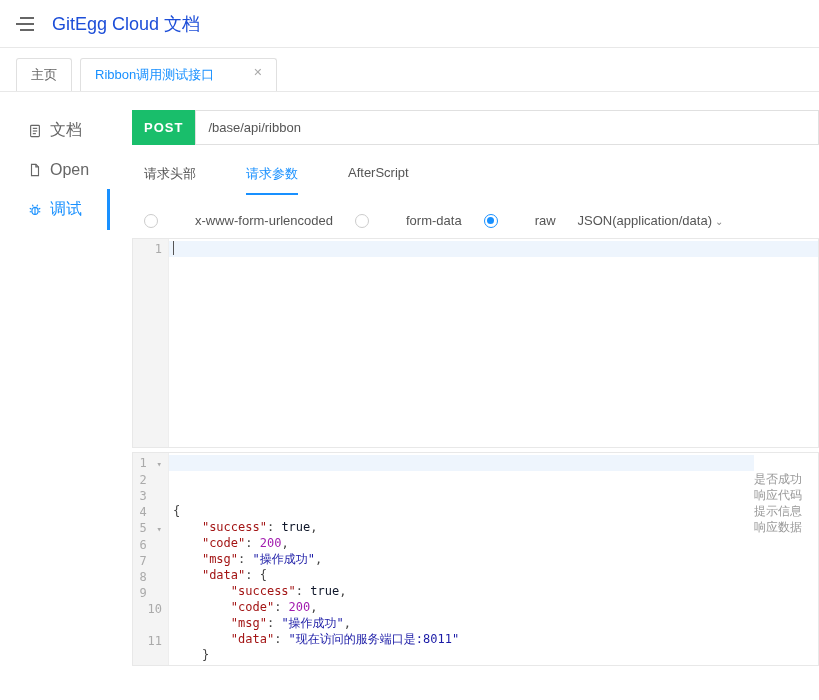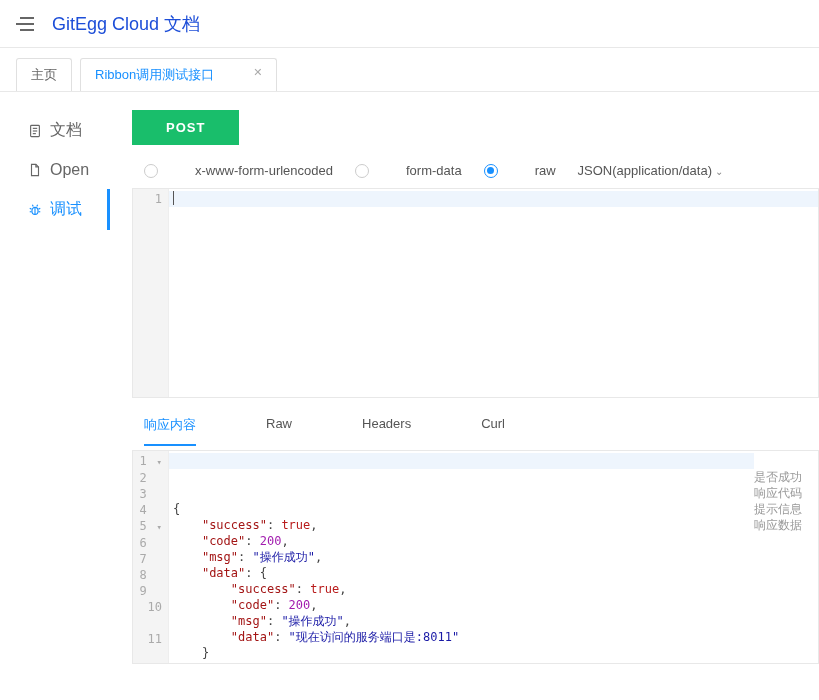--- a/index.html
+++ b/index.html
@@ -17,21 +17,21 @@
 .close-x { color: #aaa; font-size: 11px; }
 
 .body-row { display: flex; }
 .sidebar { width: 110px; padding: 18px 0 0 0; }
 .side-item { display:flex; align-items:center; gap:8px; padding: 10px 0 10px 28px; color: #666; font-size: 16px; cursor:pointer; }
 .side-item.active { color: #1890ff; border-right: 3px solid #1890ff; }
 .side-icon { width: 14px; height: 14px; display:inline-block; }
 
 .main { flex: 1; padding: 18px 0 0 22px; }
 .req-row { display:flex; align-items:stretch; }
-.method-btn { background:#19be6b; color:#fff; font-weight:bold; font-size:13px; padding: 10px 34px; letter-spacing:1px; border:none; cursor:pointer; }
+.method-btn { background:#19be6b; color:#fff; font-weight:bold; font-size:13px; padding: 10px 12px; letter-spacing:1px; border:none; cursor:pointer; }
 .url-input { flex:1; border:1px solid #e0e0e0; padding:0 12px; font-size:13px; color:#555; background:#fff; }
 
 .sub-tabs { display:flex; gap:50px; margin:20px 0 0 12px; font-size:13px; }
 .sub-tab { padding-bottom:10px; color:#555; cursor:pointer; }
 .sub-tab.active { color:#1890ff; border-bottom:2px solid #1890ff; }
 
 .body-type-row { display:flex; align-items:center; gap:22px; margin:18px 0 0 12px; font-size:13px; color:#555; }
 .radio { width:14px; height:14px; border:1px solid #ccc; border-radius:50%; display:inline-flex; align-items:center; justify-content:center; margin-right:6px; vertical-align:middle; }
 .radio.checked { border-color:#1890ff; }
 .radio.checked::after { content:""; width:7px; height:7px; background:#1890ff; border-radius:50%; }
@@ -50,21 +50,21 @@
 .resp-tab.active { color:#1890ff; border-bottom:2px solid #1890ff; }
 
 .resp-editor { margin-top:4px; border:1px solid #e8e8e8; display:flex; font-family: Consolas, monospace; font-size:12px; position:relative; }
 .resp-gutter { width:36px; background:#f4f4f4; border-right:1px solid #eee; text-align:right; color:#aaa; padding:2px 6px 0 0; line-height:16px; }
 .resp-body { flex:1; padding:2px 4px; line-height:16px; white-space:pre; color:#444; position:relative; }
 .resp-hl { position:absolute; left:0; right:0; top:2px; height:16px; background:#eef5fd; }
 .fold { color:#aaa; font-size:9px; display:inline-block; width:8px; }
 .j-key { color:#a31515; }
 .j-str { color:#1a1aa6; }
 .j-num { color:#a21caf; }
-.j-bool { color:#b91c1c; }
+.j-bool { color:#0f172a; }
 
 .annot-col { width:64px; font-size:12px; color:#999; line-height:16px; padding-top:18px; text-align:left; }
 </style>
 </head>
 <body>
 
 <div class="topbar">
   <div class="menu-icon">
       <span></span>
       <span></span>
@@ -111,22 +111,28 @@
             <line x1="12" y1="10" x2="14" y2="10"></line>
             <line x1="6" y1="4" x2="5" y2="2"></line>
             <line x1="10" y1="4" x2="11" y2="2"></line>
           </svg></span>
         <span>调试</span>
       </div>
     </div>
   <div class="main">
     <div class="req-row">
       <button class="method-btn">POST</button>
+      <input class="url-input" value="/base/api/ribbon" style="">
     </div>
 
+    <div class="sub-tabs" id="req-tabs">
+        <div class="sub-tab">请求头部</div>
+        <div class="sub-tab active">请求参数</div>
+        <div class="sub-tab">AfterScript</div>
+      </div>
 
     <div class="body-type-row" id="body-types">
         <div class="bt-item">
           <span class="radio"></span>
           <span>x-www-form-urlencoded</span>
         </div>
         <div class="bt-item">
           <span class="radio"></span>
           <span>form-data</span>
         </div>
@@ -138,26 +144,20 @@
       </div>
 
     <div class="editor">
       <div class="gutter" id="req-gutter">1</div>
       <div class="editor-body">
         <div class="current-line-bg"></div>
         <div class="cursor-caret"></div>
       </div>
     </div>
 
-    <div class="resp-tabs" id="resp-tabs">
-        <div class="resp-tab active">响应内容</div>
-        <div class="resp-tab">Raw</div>
-        <div class="resp-tab">Headers</div>
-        <div class="resp-tab">Curl</div>
-      </div>
 
     <div class="resp-editor">
       <div class="resp-gutter" id="resp-gutter">
           <div>1 <span class="fold">▾</span></div>
           <div>2 <span class="fold"></span></div>
           <div>3 <span class="fold"></span></div>
           <div>4 <span class="fold"></span></div>
           <div>5 <span class="fold">▾</span></div>
           <div>6 <span class="fold"></span></div>
           <div>7 <span class="fold"></span></div>

